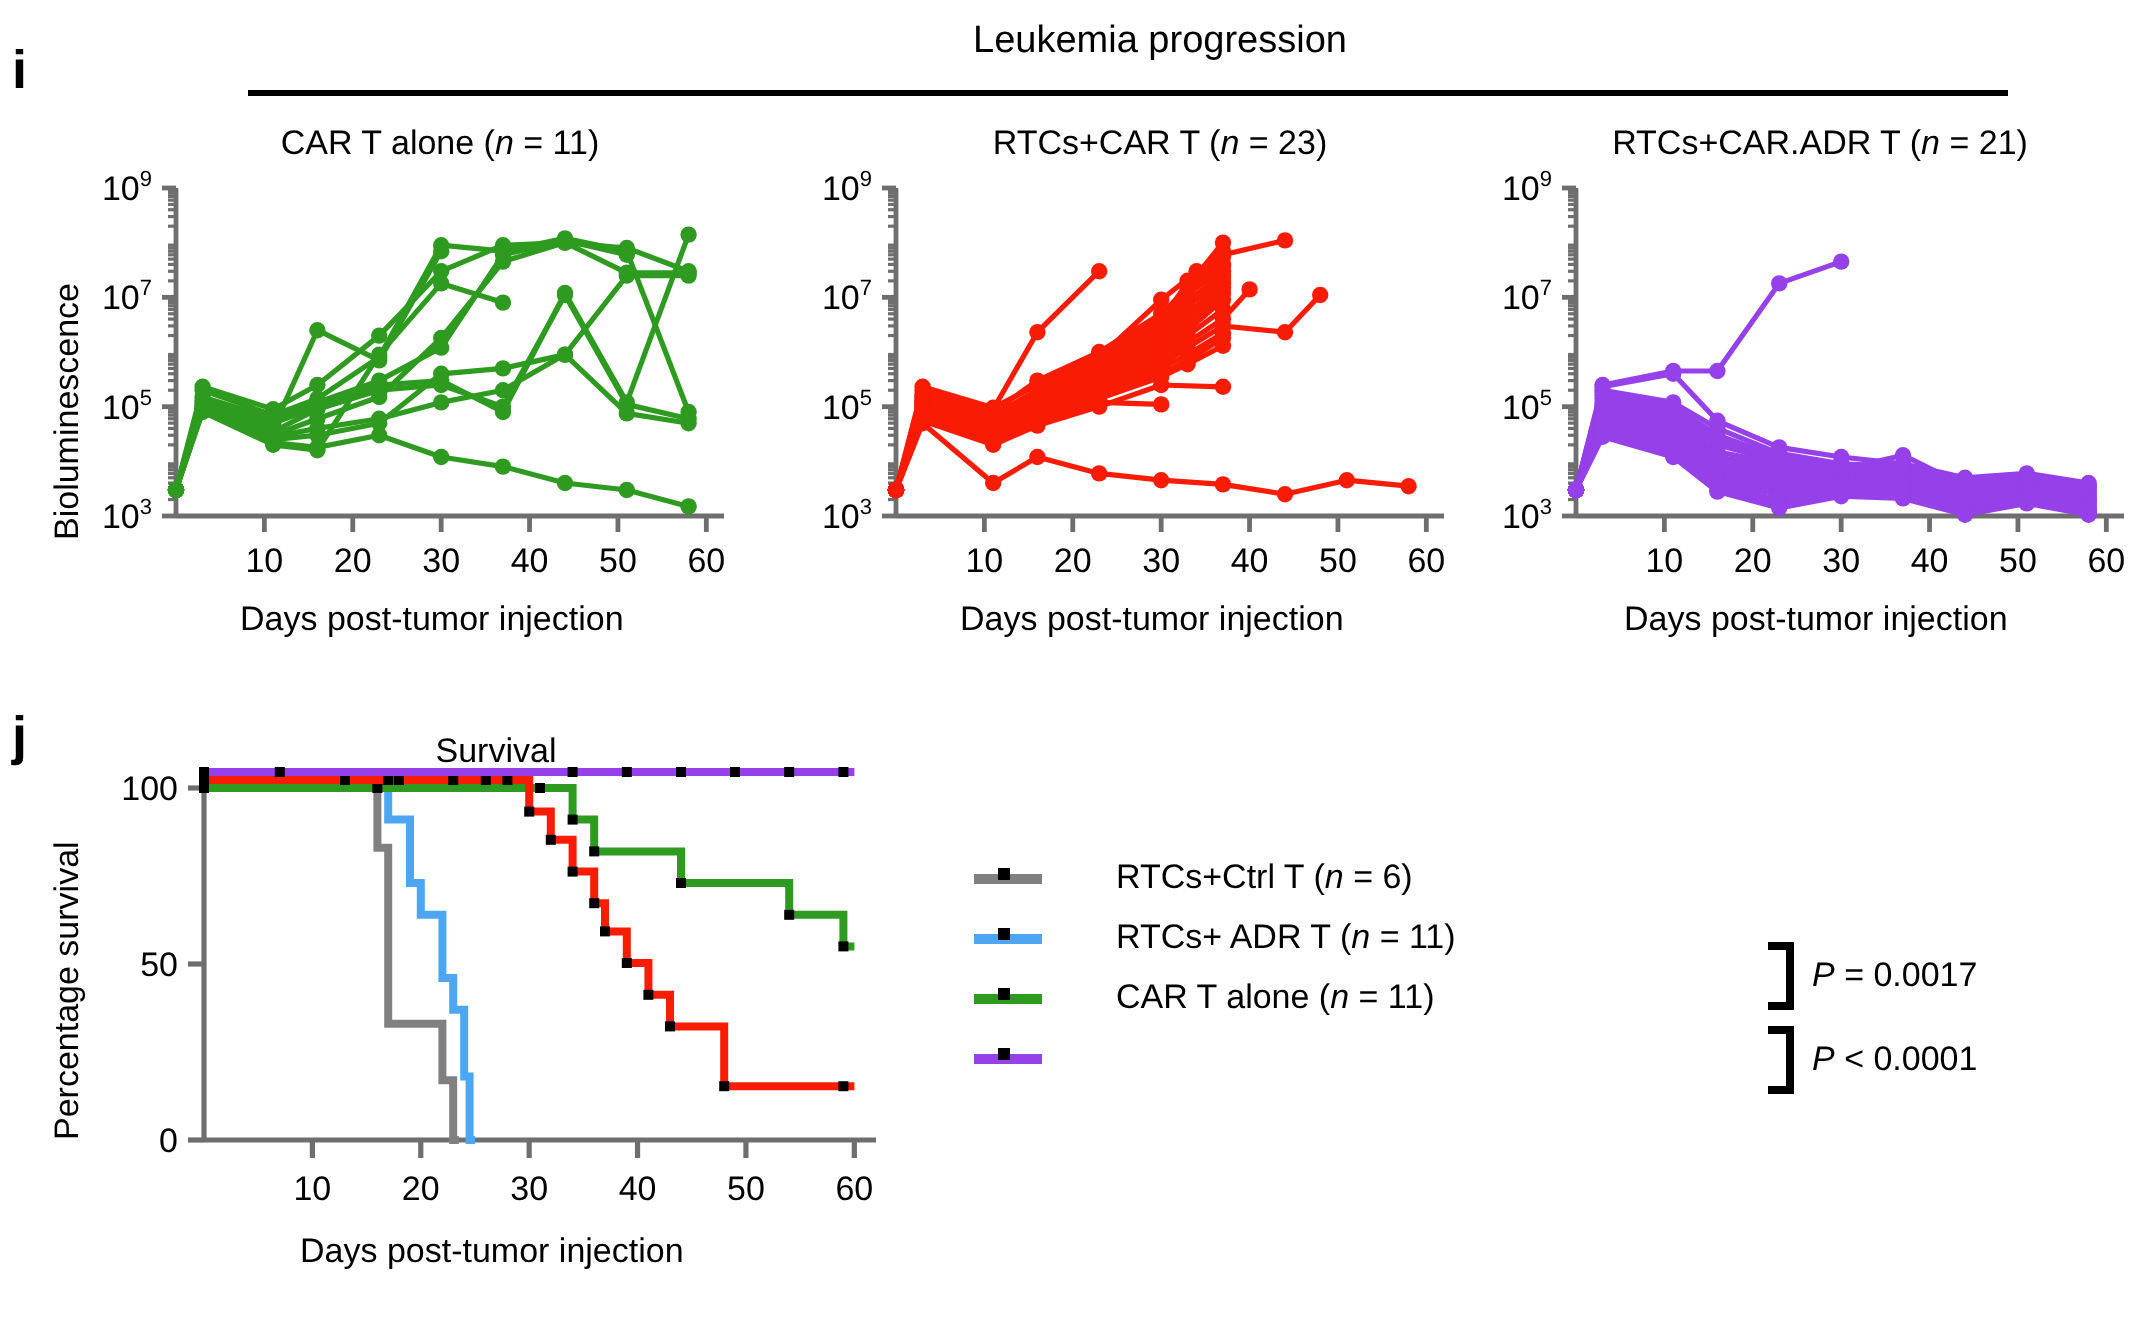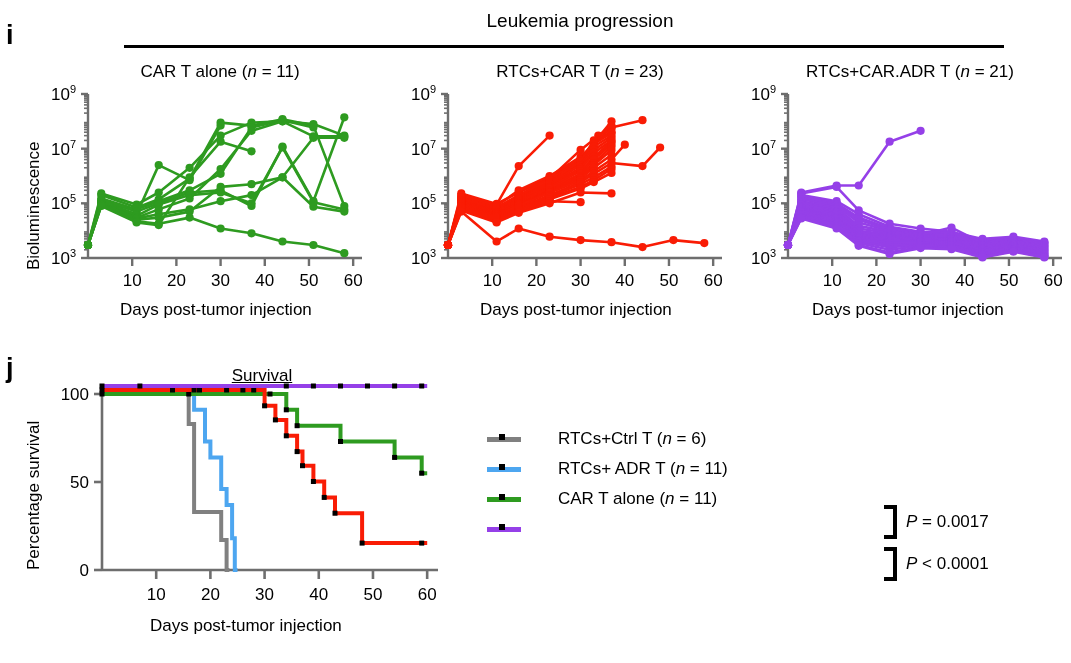--- a/index.html
+++ b/index.html
@@ -94,21 +94,21 @@
     font-size: 17px;
     white-space: nowrap;
     margin-left: 25px;
   }
   .legend-label i { font-style: italic; }
 
   
   #pvalue-block {
     position: absolute;
     left: 884px;
-    top: 501px;
+    top: 467px;
   }
   .pv-row {
     display: flex;
     align-items: center;
     height: 42px;
   }
   .pv-bracket {
     width: 13px;
     height: 34px;
     border-top: 4px solid #000;
@@ -916,21 +916,21 @@
         <circle cx="211.5" cy="169.2" r="4.1" fill="#9540E8"></circle>
         <circle cx="242.5" cy="177.4" r="4.1" fill="#9540E8"></circle>
         <circle cx="273.4" cy="171.7" r="4.1" fill="#9540E8"></circle>
         <circle cx="304.3" cy="177.4" r="4.1" fill="#9540E8"></circle>
       </g>
     </svg>
 </div>
 
 <div class="panel-letter" id="panel-j-letter">j</div>
 
-<div class="subplot-title" id="title-j" style="left:112px; top:366px; width:300px;text-decoration:underline;">Survival</div>
+<div class="subplot-title" id="title-j" style="left:98px; top:366px; width:300px;">Survival</div>
 
 <div class="y-axis-title" id="ylabel-j" style="left:24px; top:570px;">Percentage survival</div>
 
 <div class="axis-title" style="left:150px; top:616px;">Days post-tumor injection</div>
 
 <div class="svgwrap" style="left:40px; top:380px;">
   <svg id="svg-j" width="420" height="225">
       <line x1="62" y1="14" x2="62" y2="190" stroke="#6E6E6E" stroke-width="2.6"></line>
       <line x1="62" y1="190" x2="398" y2="190" stroke="#6E6E6E" stroke-width="2.6"></line>
       <line x1="54" y1="190" x2="62" y2="190" stroke="#6E6E6E" stroke-width="2.6"></line>

